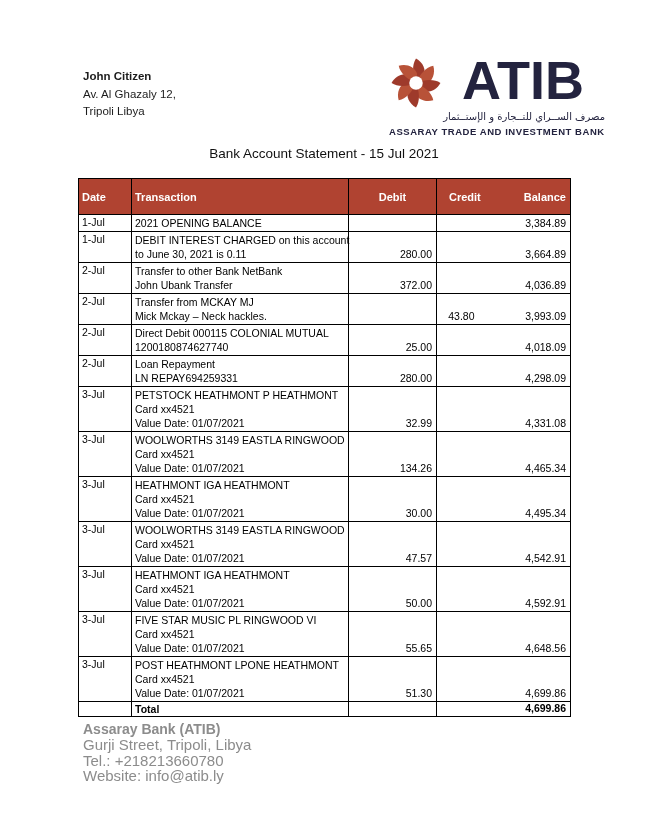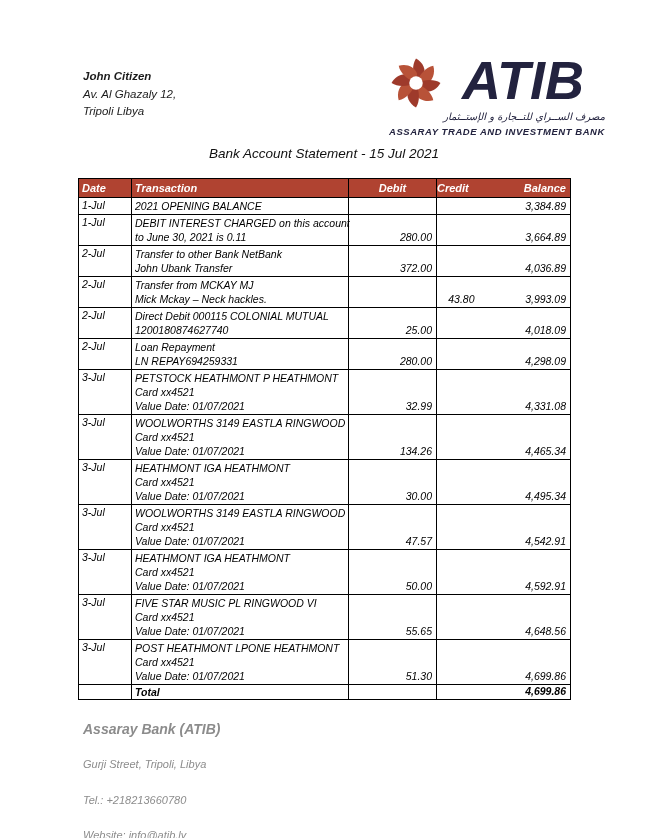--- a/index.html
+++ b/index.html
@@ -1,20 +1,20 @@
 <!DOCTYPE html>
 <html style="--header-red: #b04331; --brand-red-dark: #9e3a2b; --brand-red-light: #b85238; --brand-navy: #23233f; --watermark-blue: #2b4fa3; --watermark-red: #f4564e; --footer-gray: #8c8c8c;"><head>
 <meta charset="utf-8">
 <style>
   * { margin:0; padding:0; box-sizing:border-box; }
   html,body { background:#fff; }
   body { font-family:"Liberation Sans", sans-serif; }
   .page {
     position:relative; width:648px; height:838px; margin:0 auto;
-    background:#fff; overflow:hidden;font-style:italic;
+    background:#fff; overflow:hidden;
   }
 
   
   .recipient { position:absolute; left:83px; top:68px; font-size:11.5px; line-height:17.5px; color:#1c1c1c; }
   .recipient .name { font-weight:bold; }
 
   
   .logo { position:absolute; left:389px; top:42px; width:216px; }
   .logo-row { display:flex; align-items:center; }
   .logo-flower { flex:0 0 auto; margin-top:14px; }
@@ -32,40 +32,40 @@
     letter-spacing:0.55px; margin-top:3px; white-space:nowrap;
   }
 
   
   .doc-title { position:absolute; left:0; right:0; top:146px; text-align:center; font-size:13.5px; color:#111; }
 
   
   .stmt { position:absolute; left:78px; top:178px; width:492px; border-collapse:collapse; table-layout:fixed; }
   .stmt th {
     background:var(--header-red); color:#fff; font-size:11px; font-weight:bold;
-    height:19px; border:1px solid #000; text-align:left; padding:1px 3px;
+    height:36px; border:1px solid #000; text-align:left; padding:1px 3px;
   }
   .stmt th.h-debit { text-align:center; }
-  .stmt th.h-credit { border-right:0; padding-left:0; }
+  .stmt th.h-credit { border-right:0; padding-left:12px; }
   .stmt th.h-balance { border-left:0; text-align:right; padding-right:4px; }
   .stmt td { border:1px solid #000; font-size:10.5px; color:#000; }
   .stmt td.c-date { vertical-align:top; padding:1px 2px 0 3px; }
   .stmt td.c-tx { vertical-align:top; padding:1px 2px 1px 3px; }
   .tx-line { line-height:14px; white-space:nowrap; }
   .stmt td.c-num { vertical-align:bottom; text-align:right; padding:0 4px 2px 0; }
   .stmt td.c-credit { border-right:0; }
   .stmt td.c-balance { border-left:0; }
   .stmt .total-row td { height:15px; }
   .stmt .total-row .c-tx { font-weight:bold; vertical-align:middle; }
   .stmt .total-row .c-balance { font-weight:bold; }
 
   
   .footer { position:absolute; left:83px; top:721px; color:var(--footer-gray); }
   .footer .bank-name { font-size:14px; font-weight:bold; line-height:16px; }
-  .footer .f-line { font-size:11px; line-height:15.6px;margin-top:20px; }
+  .footer .f-line { font-size:15px; line-height:15.6px; }
 
   
   .watermark { position:absolute; left:295px; top:753px; }
   .watermark .wm-text {
     font-size:46px; font-weight:bold; letter-spacing:-1px;
     color:var(--watermark-blue); line-height:52px; white-space:nowrap;
   }
   .watermark .wm-underline { width:341px; height:4px; background:var(--watermark-red); margin-top:1px; }
 </style>
 </head>

